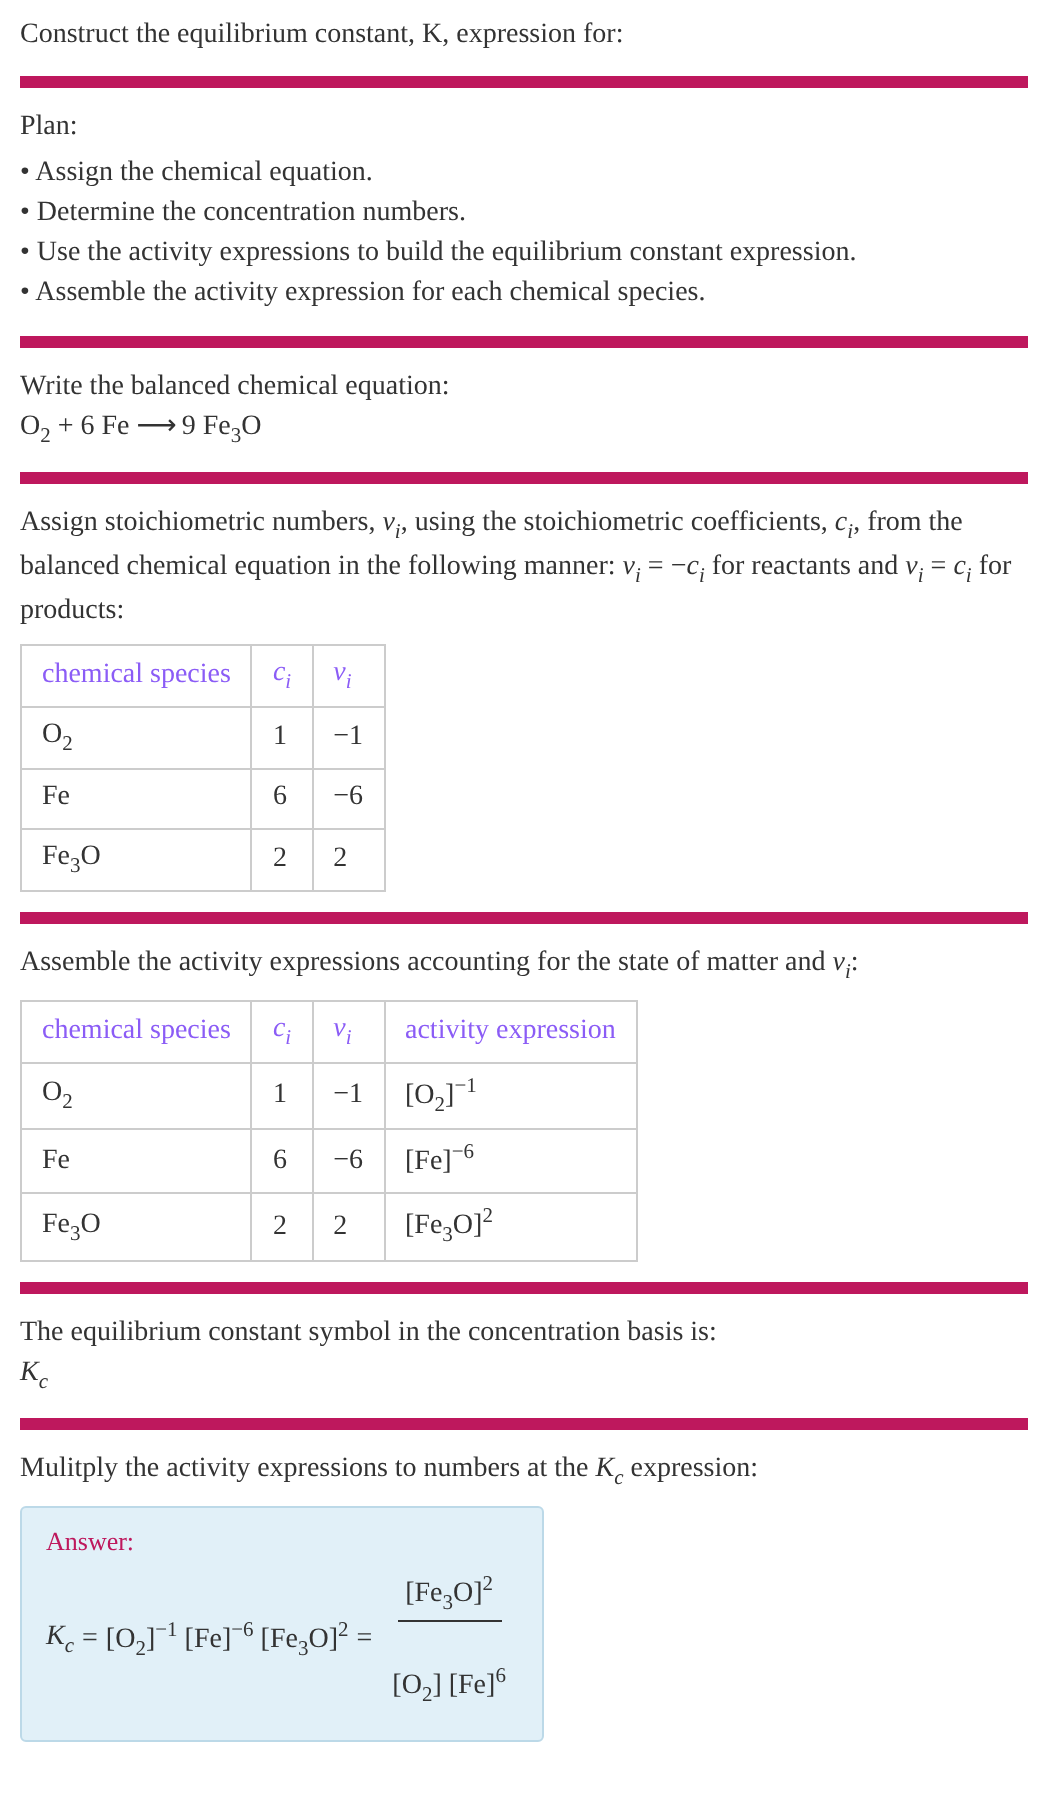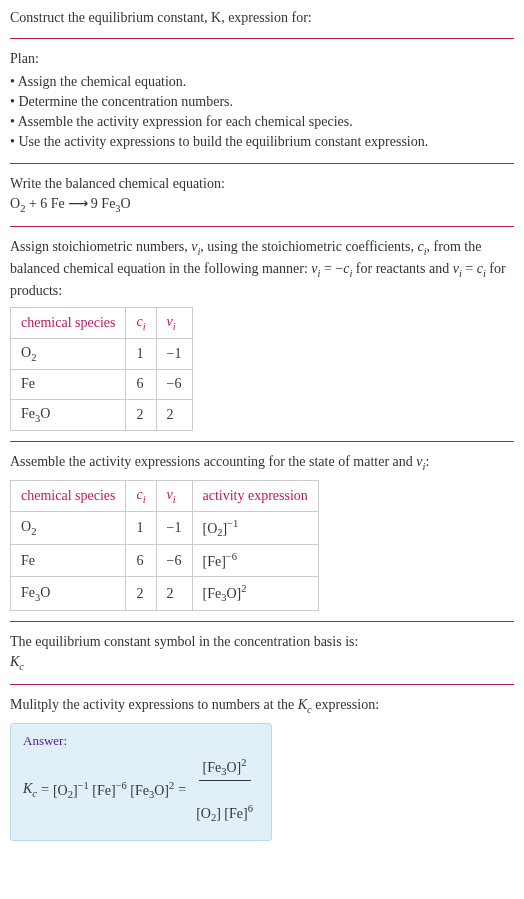--- a/index.html
+++ b/index.html
@@ -7,49 +7,49 @@
     padding: 8px 10px;
     font-family: Georgia, 'Times New Roman', serif;
     font-size: 14px;
     color: #333;
     background: #fff;
     line-height: 1.45;
     width: 524px;
     box-sizing: border-box;
   }
   .section {
-    border-bottom: 1px solid #be185d;
+    border-bottom: 6px solid #be185d;
     padding-bottom: 10px;
     margin-bottom: 10px;
   }
   .section.last { border-bottom: none; }
   .sub { font-size: 0.75em; vertical-align: sub; }
   .sup { font-size: 0.75em; vertical-align: super; }
   .it { font-style: italic; }
   table.data {
     border-collapse: collapse;
     margin-top: 6px;
     font-size: 14px;
   }
   table.data th, table.data td {
     border: 1px solid #ccc;
     padding: 4px 10px;
     text-align: left;
     font-weight: normal;
   }
-  table.data th { color: #be185d; }
+  table.data th { color: #8b5cf6; }
   .answer-box {
     background: #e1f0f8;
     border: 1px solid #bcd9e8;
     border-radius: 3px;
     padding: 8px 12px 14px 12px;
     margin-top: 6px;
     display: inline-block;
   }
-  .answer-label { color: #4c1d95; font-size: 13px; }
+  .answer-label { color: #be185d; font-size: 13px; }
   .kc-line {
     display: flex;
     align-items: center;
     justify-content: center;
     gap: 4px;
     margin-top: 4px;
     font-size: 14px;
   }
   .frac {
     display: inline-flex;
@@ -71,22 +71,22 @@
   <div>
     <span>Construct the equilibrium constant, K, expression for:</span>
   </div>
 </div>
 
 <div class="section">
   <div>Plan:</div>
   <div class="bullets">
     <div>Assign the chemical equation.</div>
     <div>Determine the concentration numbers.</div>
+    <div>Use the activity expressions to build the equilibrium constant expression.</div>
     <div>Assemble the activity expression for each chemical species.</div>
-    <div>Use the activity expressions to build the equilibrium constant expression.</div>
   </div>
 </div>
 
 <div class="section">
   <div>Write the balanced chemical equation:</div>
   <div>
     <span>O</span><span class="sub">2</span><span> + 6 Fe </span><span class="arrow">⟶</span><span> 9 Fe</span><span class="sub">3</span><span>O</span>
   </div>
 </div>
 

